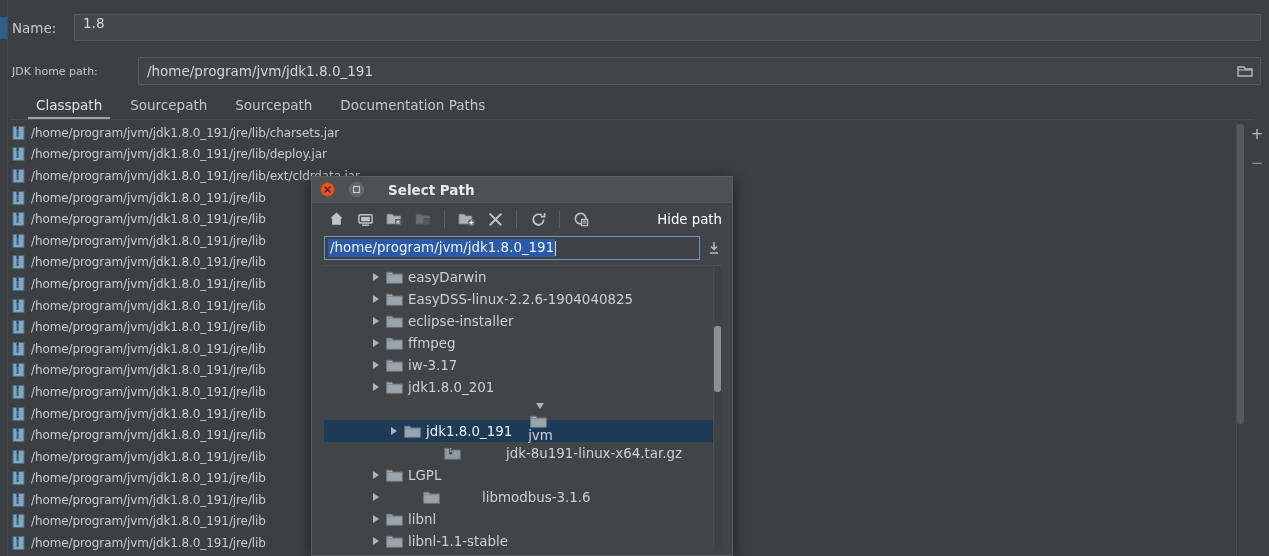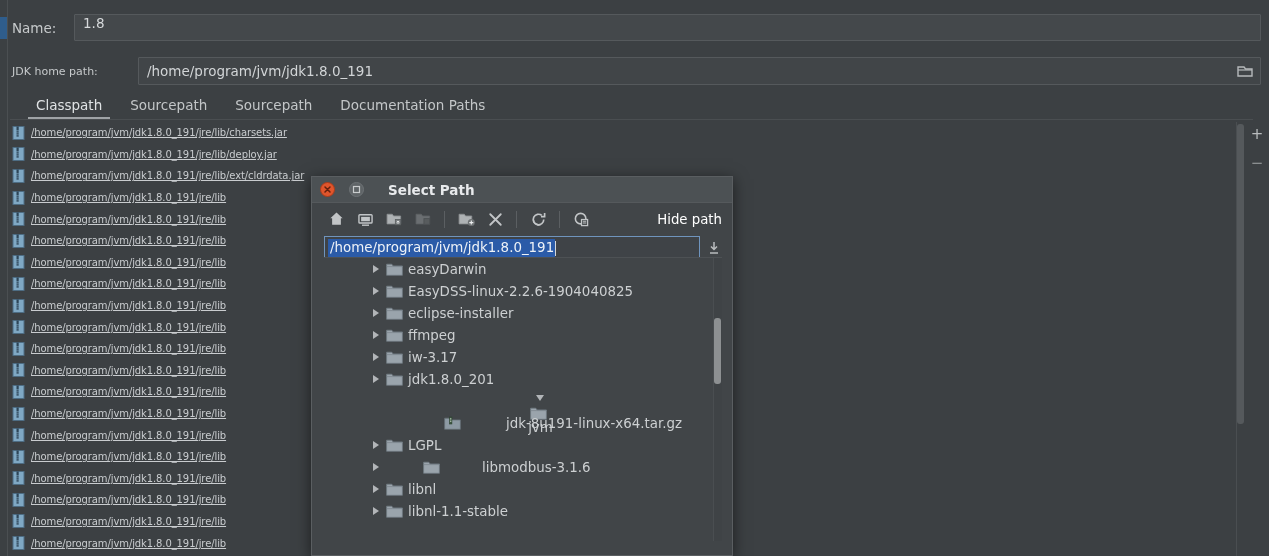--- a/index.html
+++ b/index.html
@@ -81,21 +81,21 @@
   
   .cp-list {
     position: absolute; left: 8px; top: 122px; width: 1237px; height: 434px;
     overflow: hidden;
   }
   .cp-row {
     height: 21.6px; display: flex; align-items: center; padding-left: 4px;
     white-space: nowrap;
   }
   .jar-ico { width: 13px; height: 14px; flex: none; margin-right: 6px; display:block; }
-  .cp-text { font-size: 10px; color: #c9cccf; letter-spacing: -0.1px; text-decoration: underline; }
+  .cp-text { font-size: 12px; color: #c9cccf; letter-spacing: -0.1px; }
 
   
   .cp-scroll-track {
     position: absolute; right: 24px; top: 122px; width: 9px; height: 434px;
     background: #3c4043; border-left: 1px solid #4a4e51;
   }
   .cp-scroll-thumb {
     position: absolute; right: 25px; top: 124px; width: 7px; height: 300px;
     background: #55595c; border-radius: 3px;
   }
@@ -154,21 +154,21 @@
   .path-sel {
     background: #2b5ba8; color: #eef2f7; font-size: 13.4px; padding: 1px 1px 2px 2px;
   }
   .caret {
     width: 1px; height: 15px; background: #d4d7d9; margin-left: 0px;
   }
   .dl-ico { width: 16px; height: 16px; flex: none; display: block; }
 
   
   .tree-wrap {
-    position: absolute; left: 12px; top: 80px; width: 398px; height: 284px;
+    position: absolute; left: 12px; top: 88px; width: 398px; height: 284px;
     background: #414548; border-top: 1px solid #4d5154; overflow: hidden; text-align: center;
   }
   .tree {
     position: absolute; left: 0; top: 0; width: 389px; height: 284px;
   }
   .tnode {
     height: 22px; display: flex; align-items: center; white-space: nowrap;
   }
   .tnode.sel { background: #1d3a56; }
   .twist {
@@ -592,20 +592,30 @@
           <div class="tnode" style="padding-left: 44px; flex-direction: column;">
             <span class="twist">
               <span class="tri open"></span>
             </span>
             <svg class="ficon" viewBox="0 0 17 14">
   <path d="M0.6 2.2 h5.2 l1.2 1.7 H16.4 v9.4 H0.6 z" fill="#9aa4ac" stroke="#6f7980" stroke-width="0.8"></path>
   <path d="M0.6 4.6 h15.8" stroke="#78828a" stroke-width="0.7"></path>
 </svg>
             <span class="tlabel">jvm</span>
           </div>
+          <div class="tnode sel" style="padding-left: 62px;">
+            <span class="twist">
+              <span class="tri closed"></span>
+            </span>
+            <svg class="ficon" viewBox="0 0 17 14">
+  <path d="M0.6 2.2 h5.2 l1.2 1.7 H16.4 v9.4 H0.6 z" fill="#9aa4ac" stroke="#6f7980" stroke-width="0.8"></path>
+  <path d="M0.6 4.6 h15.8" stroke="#78828a" stroke-width="0.7"></path>
+</svg>
+            <span class="tlabel">jdk1.8.0_191</span>
+          </div>
           <div class="tnode" style="padding-left: 62px; gap: 40px;">
             <span class="twist"></span>
             <svg class="ficon" viewBox="0 0 17 14">
   <path d="M0.6 2.2 h5.2 l1.2 1.7 H16.4 v9.4 H0.6 z" fill="#8d9aa4" stroke="#636d74" stroke-width="0.8"></path>
   <rect x="5.5" y="1" width="2.4" height="7" fill="#3f5a43" stroke="#2c4130" stroke-width="0.6"></rect>
   <rect x="6" y="2.3" width="1.4" height="1.2" fill="#b9c9ba"></rect>
   <rect x="6" y="4.6" width="1.4" height="1.2" fill="#b9c9ba"></rect>
 </svg>
             <span class="tlabel">jdk-8u191-linux-x64.tar.gz</span>
           </div>

